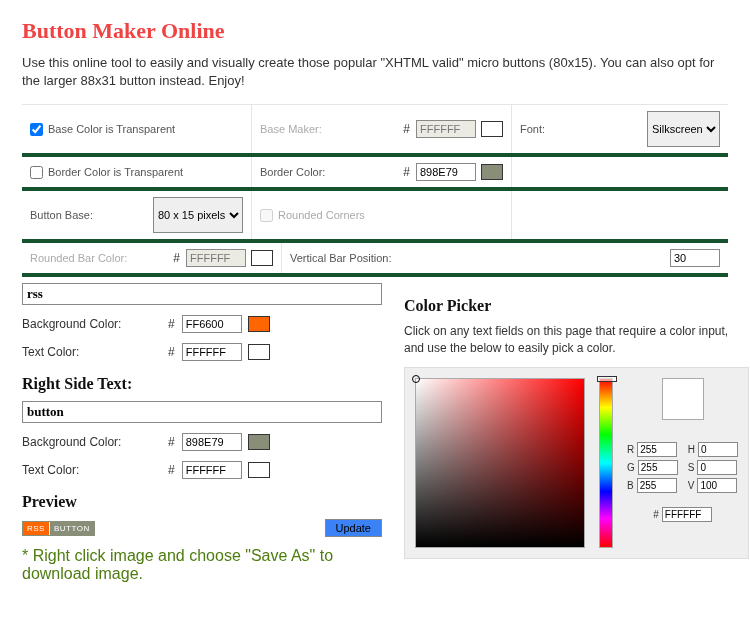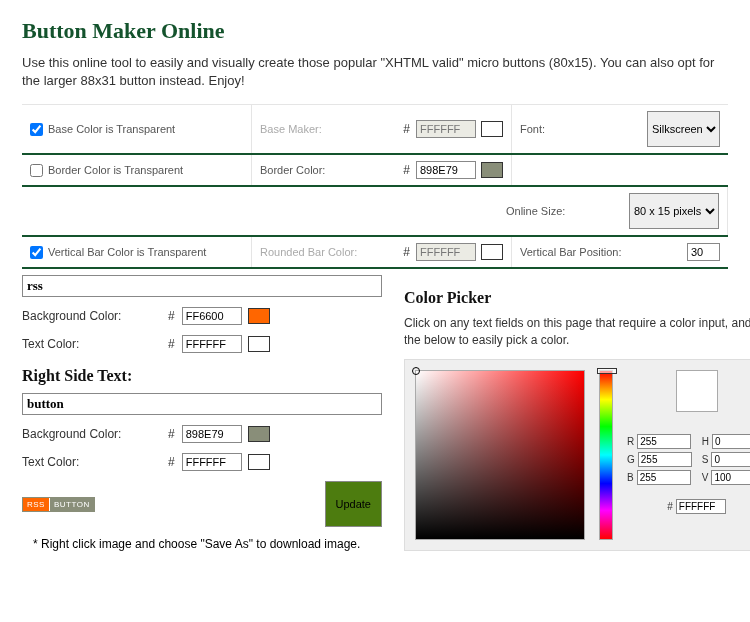--- a/index.html
+++ b/index.html
@@ -1,21 +1,21 @@
 <!DOCTYPE html>
 <html><head>
 <meta charset="utf-8">
 <style>
 * { box-sizing: border-box; margin: 0; padding: 0; }
 body { font-family: Verdana, Arial, sans-serif; font-size: 12px; color: #333; background: #fff; padding: 18px 22px; width: 750px; }
-h2 { font-family: Georgia, serif; font-size: 22px; font-weight: bold; color: #14532d; margin-bottom: 10px; }
+h2 { font-family: Georgia, serif; font-size: 22px; font-weight: bold; color: #ef4444; margin-bottom: 10px; }
 h3 { font-family: Georgia, serif; font-size: 16px; font-weight: bold; color: #111; margin: 14px 0 8px; }
 p.intro { font-size: 13px; color: #333; margin-bottom: 14px; line-height: 1.4; }
 .opts { border-top: 1px solid #e5e5e5; }
-.opt-row { display: flex; border-bottom: 2px solid #14532d; justify-content: flex-end; }
+.opt-row { display: flex; border-bottom: 4px solid #14532d; }
 .opt-cell { padding: 6px 8px; display: flex; align-items: center; gap: 5px; }
 .c1 { width: 230px; border-right: 1px solid #e5e5e5; }
 .c2 { width: 260px; border-right: 1px solid #e5e5e5; }
 .c3 { flex: 1; }
 .opt-label { color: #555; font-size: 11px; }
 .opt-label.dis { color: #aaa; }
 .hash { color: #333; font-size: 12px; margin-right: 1px; }
 input[type="checkbox"] { width: 13px; height: 13px; }
 input[type="text"].val { width: 60px; height: 18px; font-size: 11px; padding: 1px 3px; border: 1px solid #888; }
 input[type="text"].dis { background: #ebebe4; color: #777; }
@@ -25,33 +25,33 @@
 .cols { display: flex; gap: 22px; margin-top: 6px; }
 .left { width: 370px; }
 .right { flex: 1; }
 .text-input { width: 360px; height: 22px; font-size: 13px; font-weight: bold; font-family: Georgia, serif; padding: 2px 4px; border: 1px solid #888; margin-bottom: 10px; }
 .field { display: flex; align-items: center; gap: 6px; margin-bottom: 10px; }
 .field-label { width: 140px; color: #333; font-size: 12px; }
 .preview-row { display: flex; align-items: center; margin-top: 6px; }
 .preview-btn { display: inline-flex; height: 15px; border: 1px solid #898e79; font-size: 8px; font-family: Arial; text-transform: uppercase; letter-spacing: 0.5px; }
 .preview-btn .l { background: #ff6600; color: #fff; padding: 1px 4px; display: flex; align-items: center; }
 .preview-btn .r { background: #898e79; color: #fff; padding: 1px 4px; display: flex; align-items: center; border-left: 1px solid #fff; }
-.update { margin-left: auto; padding: 16px 10px; font-size: 11px; border: 1px solid #888; background: #4d7c0f; }
-.note { font-size: 12px; color: #000000; margin-top: 10px; margin-left: 11px; }
+.update { margin-left: auto; padding: 2px 10px; font-size: 11px; border: 1px solid #888; background: #3b82f6; }
+.note { font-size: 16px; color: #4d7c0f; margin-top: 10px; }
 .cp-box { background: #efefef; border: 1px solid #ddd; padding: 10px; display: flex; gap: 14px; margin-top: 10px; }
 .cp-main { width: 170px; height: 170px; position: relative; border: 1px solid #aaa; background: linear-gradient(to top, #000, transparent), linear-gradient(to right, #fff, #f00); }
 .cp-cursor { position: absolute; top: -4px; left: -4px; width: 8px; height: 8px; border: 1px solid #000; border-radius: 50%; background: transparent; }
 .cp-hue { width: 14px; height: 170px; border: 1px solid #aaa; background: linear-gradient(to bottom, #f00 0%, #ff0 17%, #0f0 33%, #0ff 50%, #00f 67%, #f0f 83%, #f00 100%); position: relative; }
 .cp-hue-slider { position: absolute; top: -3px; left: -3px; width: 20px; height: 6px; border: 1px solid #333; background: rgba(255,255,255,0.6); }
 .cp-side { display: flex; flex-direction: column; gap: 6px; align-items: center; }
 .cp-sample { width: 42px; height: 42px; border: 1px solid #aaa; background: #fff; margin-bottom: 16px; }
 .cp-vals { display: flex; gap: 10px; }
 .cp-col { display: flex; flex-direction: column; gap: 3px; }
 .cp-field { display: flex; align-items: center; gap: 3px; font-size: 10px; }
-.cp-field input { width: 54px; height: 15px; font-size: 10px; padding: 0 2px; border: 1px solid #888; }
+.cp-field input { width: 40px; height: 15px; font-size: 10px; padding: 0 2px; border: 1px solid #888; }
 .cp-hex { margin-top: 8px; display: flex; align-items: center; gap: 3px; font-size: 10px; }
 .cp-hex input { width: 50px; height: 15px; font-size: 10px; padding: 0 2px; border: 1px solid #888; }
 .cp-desc { font-size: 12px; color: #333; margin-bottom: 6px; line-height: 1.4; }
 </style>
 </head>
 <body>
 
 <h2>Button Maker Online</h2>
 <p class="intro">Use this online tool to easily and visually create those popular "XHTML valid" micro buttons (80x15). You can also opt for the larger 88x31 button instead. Enjoy!</p>
 
@@ -83,41 +83,41 @@
       <span class="opt-label">Border Color:</span>
       <span class="flex-sp"></span>
       <span class="hash">#</span>
       <input type="text" class="val" value="898E79" style="">
       <span class="swatch" style="background:#898e79"></span>
     </div>
     <div class="opt-cell c3"></div>
   </div>
   <div class="opt-row">
     <div class="opt-cell c1">
-      <span class="opt-label">Online Size:</span>
+      <span class="opt-label">Button Base:</span>
       <span class="flex-sp"></span>
       <select><option>80 x 15 pixels</option></select>
     </div>
-  </div>
-  <div class="opt-row">
-    <div class="opt-cell c1">
-      <input type="checkbox" checked="" style="">
-      <span class="opt-label">Vertical Bar Color is Transparent</span>
-    </div>
+    <div class="opt-cell c2">
+      <input type="checkbox" disabled="" style="">
+      <span class="opt-label dis">Rounded Corners</span>
+    </div>
+  </div>
+  <div class="opt-row">
     <div class="opt-cell c2">
       <span class="opt-label dis">Rounded Bar Color:</span>
       <span class="flex-sp"></span>
       <span class="hash">#</span>
       <input type="text" class="val dis" value="FFFFFF" style="">
       <span class="swatch" style="background:#fff"></span>
     </div>
     <div class="opt-cell c3">
       <span class="opt-label">Vertical Bar Position:</span>
       <span class="flex-sp"></span>
-      <input type="text" class="val" style="width: 33px;" value="30">
+      <input type="text" class="val" style="width: 50px;" value="30">
     </div>
   </div>
 </div>
 
 <div class="cols">
   <div class="left">
     <input type="text" class="text-input" value="rss" style="">
     <div class="field">
       <span class="field-label">Background Color:</span>
       <span class="hash">#</span>
@@ -139,20 +139,21 @@
       <input type="text" class="val" value="898E79" style="">
       <span class="swatch" style="background:#898e79"></span>
     </div>
     <div class="field">
       <span class="field-label">Text Color:</span>
       <span class="hash">#</span>
       <input type="text" class="val" value="FFFFFF" style="">
       <span class="swatch" style="background:#fff"></span>
     </div>
 
+    <h3>Preview</h3>
     <div class="preview-row">
       <span class="preview-btn">
         <span class="l">RSS</span>
         <span class="r">BUTTON</span>
       </span>
       <button class="update">Update</button>
     </div>
     <p class="note">* Right click image and choose "Save As" to download image.</p>
   </div>
 

